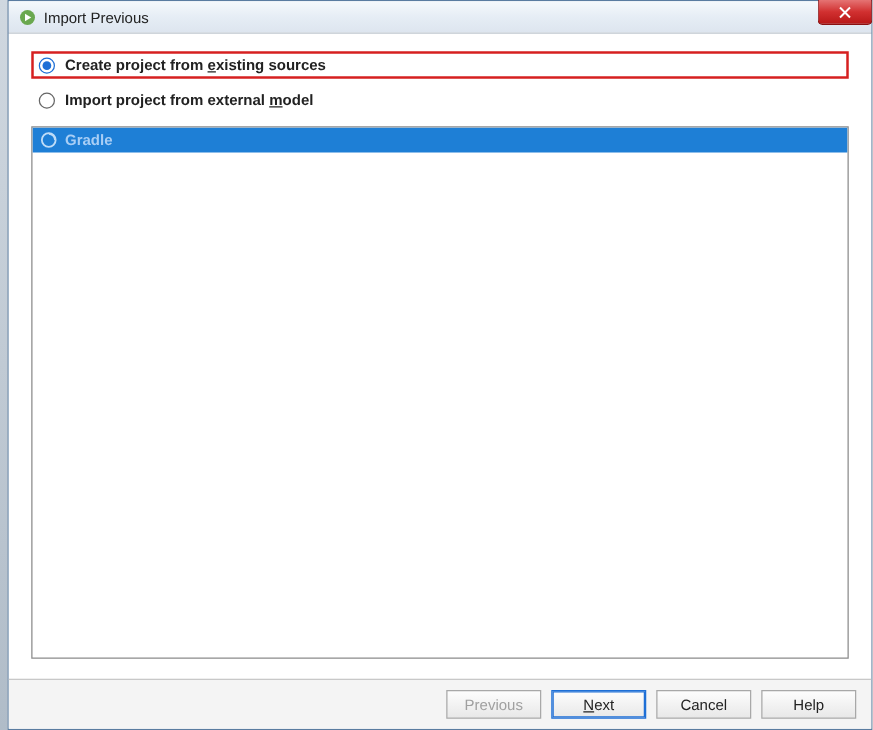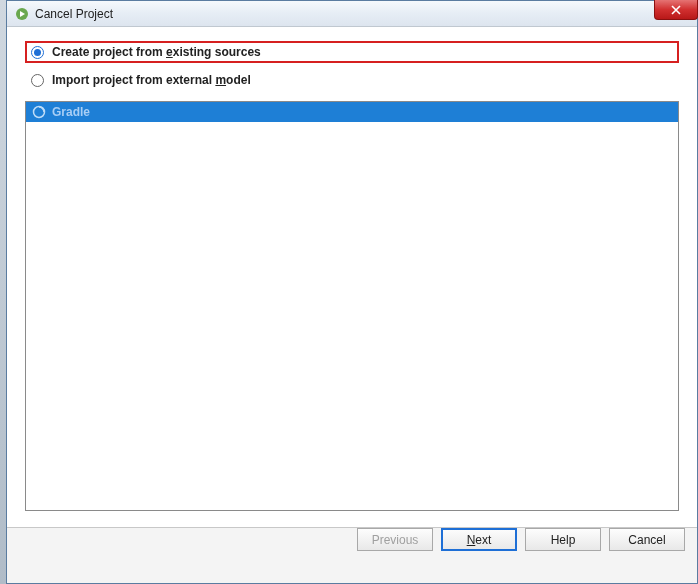--- a/index.html
+++ b/index.html
@@ -128,23 +128,24 @@
     }
     .list-item-icon {
       width: 14px;
       height: 14px;
       margin-right: 6px;
       display: inline-flex;
       align-items: center;
       justify-content: center;
     }
     .footer {
-      height: 56px;
+      height: 40px;
       border-top: 1px solid #c8c8c8;
       display: flex;
+      align-items: center;
       justify-content: flex-end;
       padding: 0 12px;
       gap: 8px;
       background: #f4f4f4;
     }
     .btn {
       min-width: 76px;
       height: 23px;
       border: 1px solid #a8a8a8;
       background: linear-gradient(to bottom, #fdfdfd, #e8e8e8);
@@ -180,21 +181,21 @@
 <div class="left-strip"></div>
 
 <div class="window">
   <div class="titlebar">
     <span class="title-icon">
       <svg width="14" height="14" viewBox="0 0 14 14">
         <circle cx="7" cy="7" r="6" fill="#6aa84f"></circle>
         <path d="M5 4 L5 10 L10 7 Z" fill="#fff"></path>
       </svg>
     </span>
-    <span class="title-text">Cancel Project</span>
+    <span class="title-text">Import Previous</span>
     <div class="close-btn">
       <svg width="10" height="10" viewBox="0 0 10 10">
         <path d="M1 1 L9 9 M9 1 L1 9" stroke="#fff" stroke-width="1.6"></path>
       </svg>
     </div>
   </div>
 
   <div class="content">
     <div class="radio-row highlight-box">
       <span class="radio selected"></span>
@@ -214,16 +215,16 @@
           </svg>
         </span>
         <span>Gradle</span>
       </div>
     </div>
   </div>
 
   <div class="footer">
     <button class="btn disabled">Previous</button>
     <button class="btn primary"><span class="underline-char">N</span>ext</button>
+    <button class="btn">Cancel</button>
     <button class="btn">Help</button>
-    <button class="btn">Cancel</button>
   </div>
 </div>
 
 </body></html>

